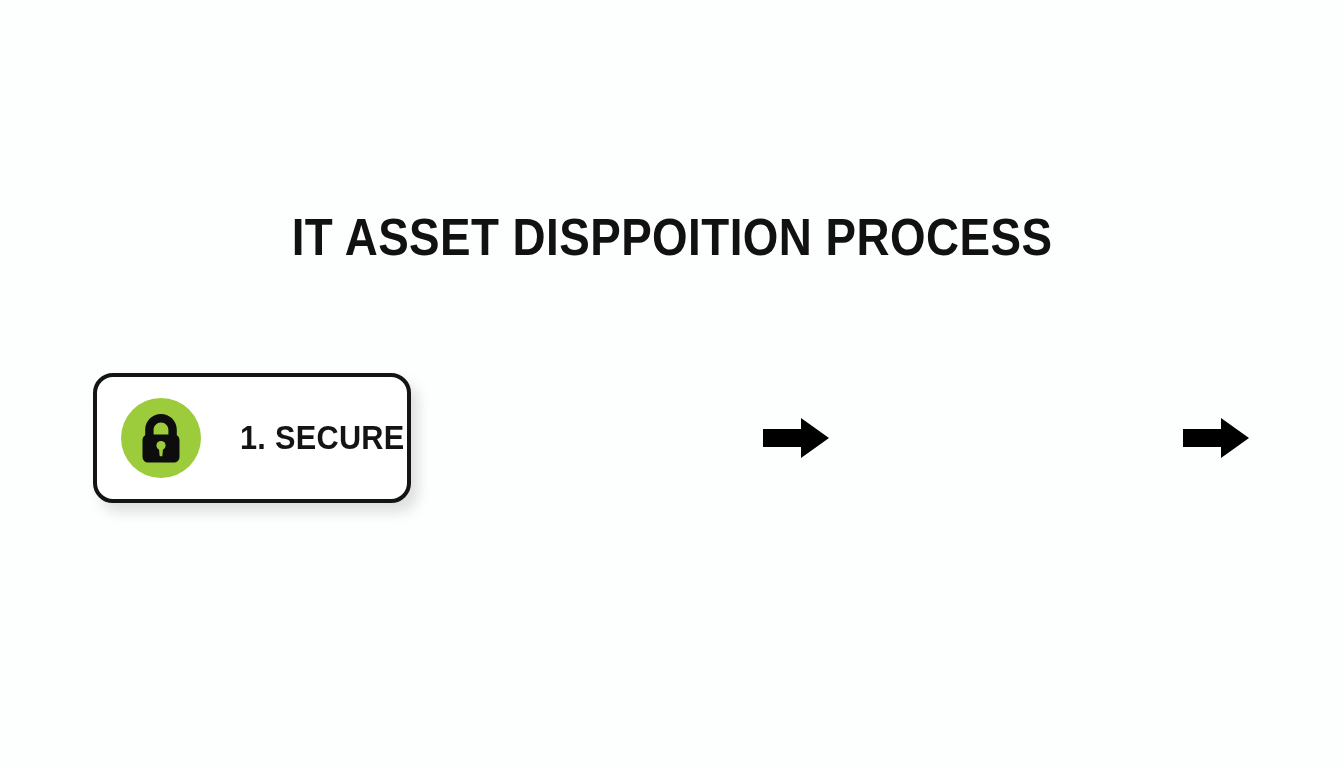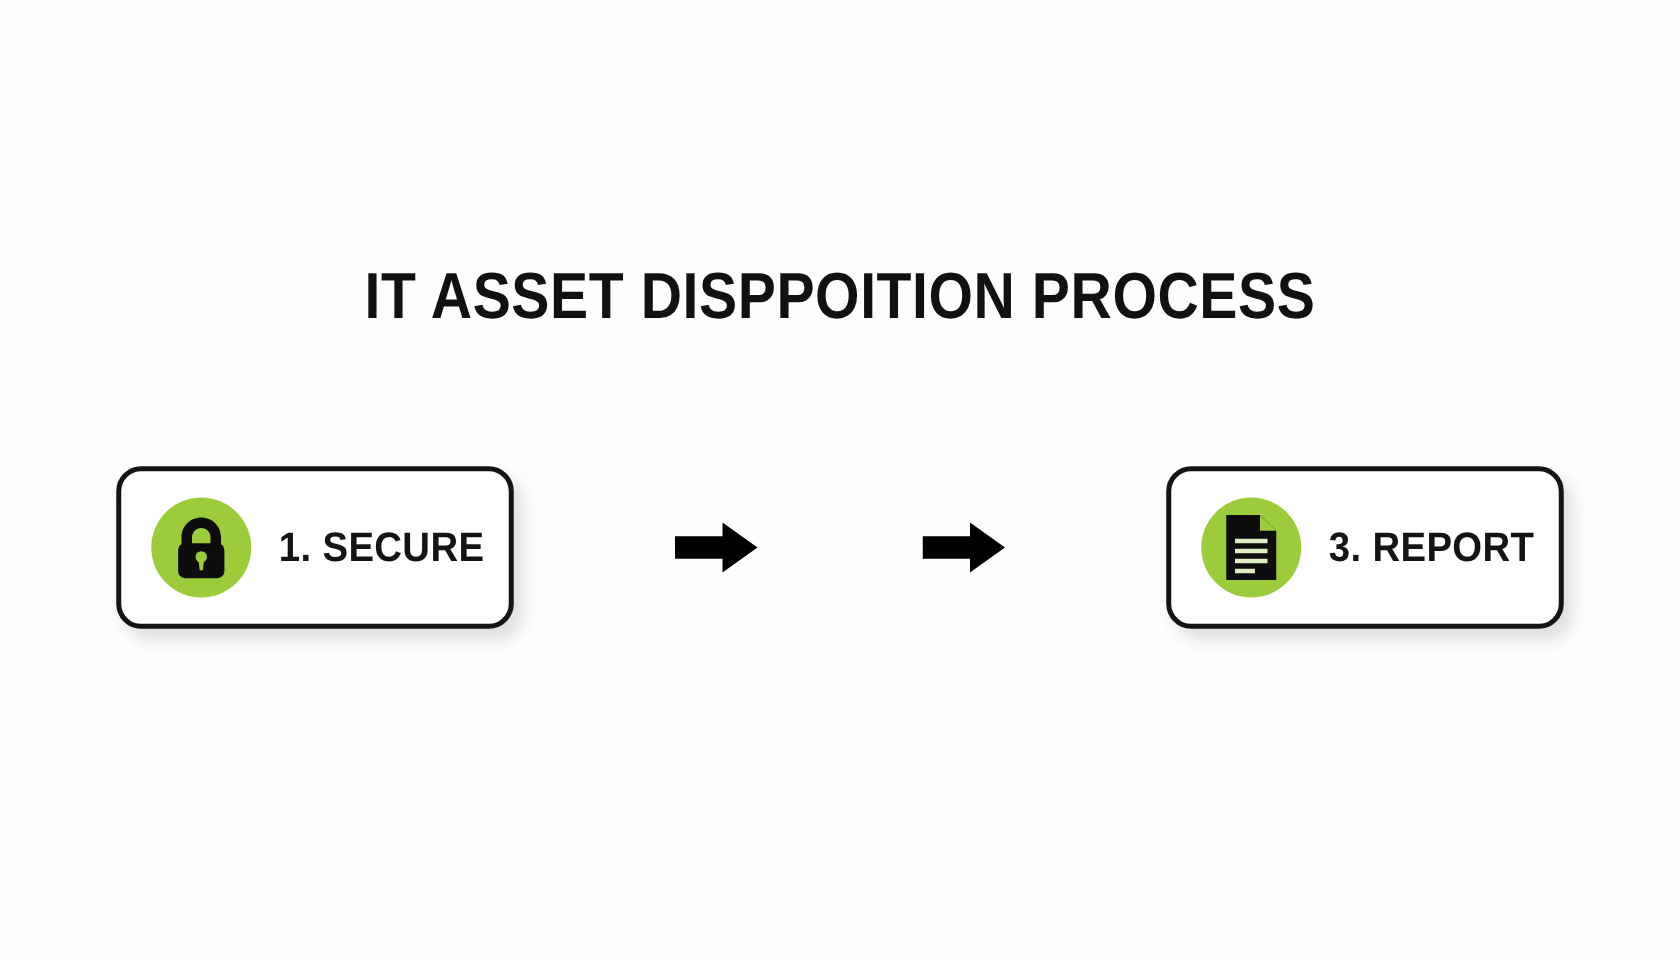--- a/index.html
+++ b/index.html
@@ -58,20 +58,21 @@
     height: 130px;
     box-sizing: border-box;
     background: #ffffff;
     border: 4px solid #141414;
     border-radius: 20px;
     display: flex;
     align-items: center;
     padding-left: 24px;
     box-shadow: 7px 9px 14px rgba(0, 0, 0, 0.13);
     flex: 0 0 auto;
+    gap: 17px;
   }
 
   .icon-circle {
     width: 80px;
     height: 80px;
     border-radius: 50%;
     background: #9ccb3b;
     flex: 0 0 auto;
     display: flex;
     align-items: center;
@@ -143,30 +144,15 @@
       </svg>
     </div>
 
 
     <div class="arrow">
       <svg width="66" height="44" viewBox="0 0 66 44" aria-hidden="true">
         <path d="M0 13 L38 13 L38 2 L66 22 L38 42 L38 31 L0 31 Z" fill="#000000"></path>
       </svg>
     </div>
 
-    <div class="card">
-      <div class="icon-circle">
-        <span>
-          <svg width="46" height="56" viewBox="0 0 46 56" aria-hidden="true">
-            <path d="M3 2 L30 2 L43 14.5 L43 54 L3 54 Z" fill="#0d0d0d"></path>
-            <path d="M30 2 L43 14.5 L30 14.5 Z" fill="#9ccb3b"></path>
-            <rect x="10" y="21" width="26" height="3.6" fill="#dfeec0"></rect>
-            <rect x="10" y="29" width="26" height="3.6" fill="#dfeec0"></rect>
-            <rect x="10" y="37" width="26" height="3.6" fill="#dfeec0"></rect>
-            <rect x="10" y="45" width="16" height="3.6" fill="#dfeec0"></rect>
-          </svg>
-        </span>
-      </div>
-      <div class="card-label">3. REPORT</div>
-    </div>
 
   </div>
 </div>
 
 </body></html>

